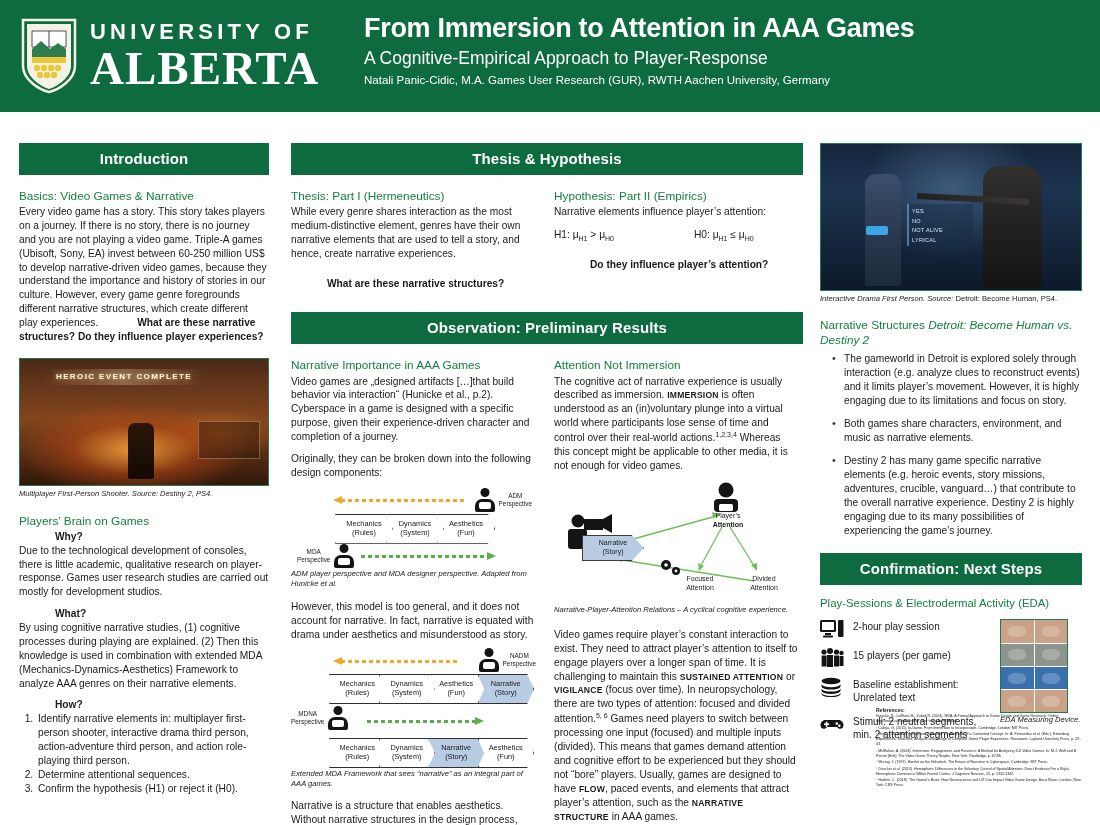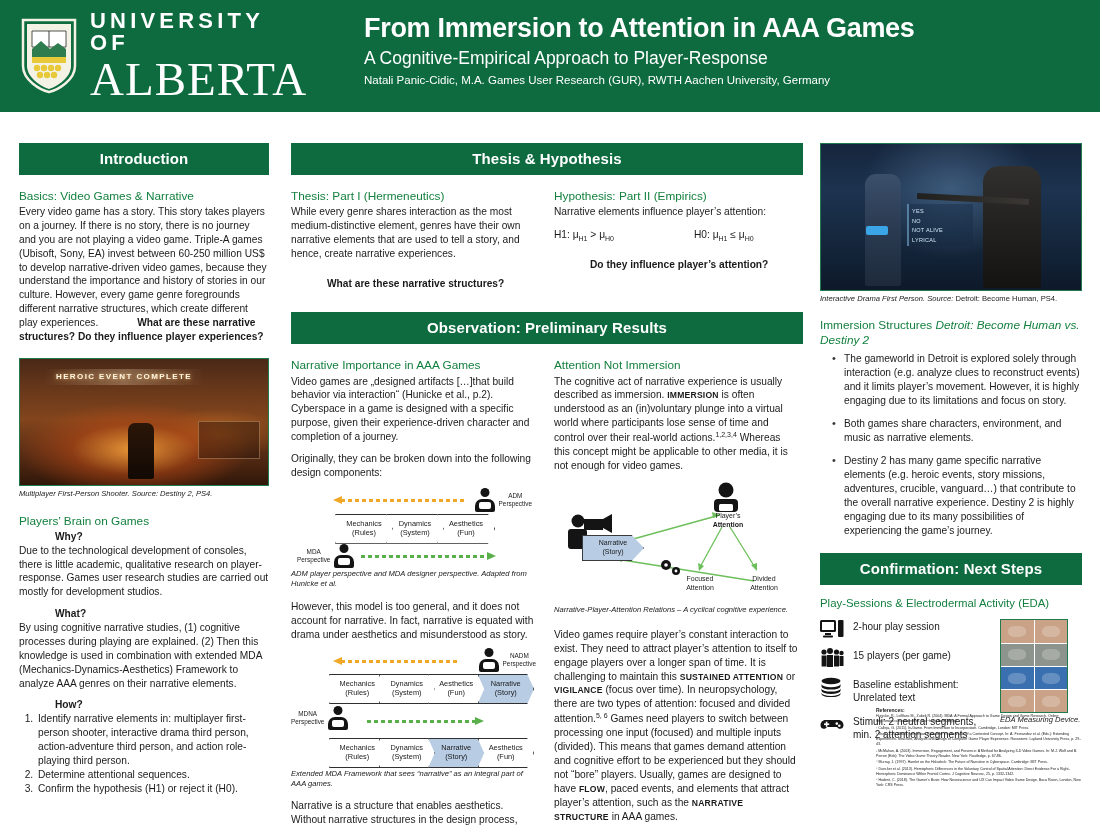--- a/index.html
+++ b/index.html
@@ -35,21 +35,21 @@
     line-height: 1;
     color: #ffffff;
   }
   .logo-uni {
     font-family: "Liberation Sans", sans-serif;
     font-size: 22px; font-weight: bold;
     letter-spacing: 4.2px;
   }
   .logo-alberta {
     font-family: "Liberation Serif", serif;
-    font-size: 47px; font-weight: normal;
+    font-size: 47px; font-weight: bold;
     letter-spacing: 1px;
     margin-top: 2px;
   }
   .title-block {
     position: absolute; left: 364px; top: 13px;
     width: 720px;
     color: #ffffff;
   }
   .poster-title {
     font-size: 27px; font-weight: bold;
@@ -616,21 +616,21 @@
       <div class="d-menu">
         <div>YES</div>
         <div>NO</div>
         <div>NOT ALIVE</div>
         <div>LYRICAL</div>
       </div>
     </div>
     <p class="caption"><span>Interactive Drama First Person. Source: </span><span class="nonital">Detroit: Become Human, PS4.</span></p>
 
     <div style="height:14px"></div>
-    <div class="sub-h"><span>Immersion Structures </span><span class="ital">Detroit: Become Human vs. Destiny 2</span></div>
+    <div class="sub-h"><span>Narrative Structures </span><span class="ital">Detroit: Become Human vs. Destiny 2</span></div>
     <ul class="bullets">
       <li>The gameworld in Detroit is explored solely through interaction (e.g. analyze clues to reconstruct events) and it limits player’s movement. However, it is highly engaging due to its limitations and focus on story.</li>
       <li>Both games share characters, environment, and music as narrative elements.</li>
       <li>Destiny 2 has many game specific narrative elements (e.g. heroic events, story missions, adventures, crucible, vanguard…) that contribute to the overall narrative experience. Destiny 2 is highly engaging due to its many possibilities of experiencing the game’s journey.</li>
     </ul>
 
     <div style="height:6px"></div>
     <div class="sec-bar">Confirmation: Next Steps</div>
 
     <div style="height:11px"></div>

